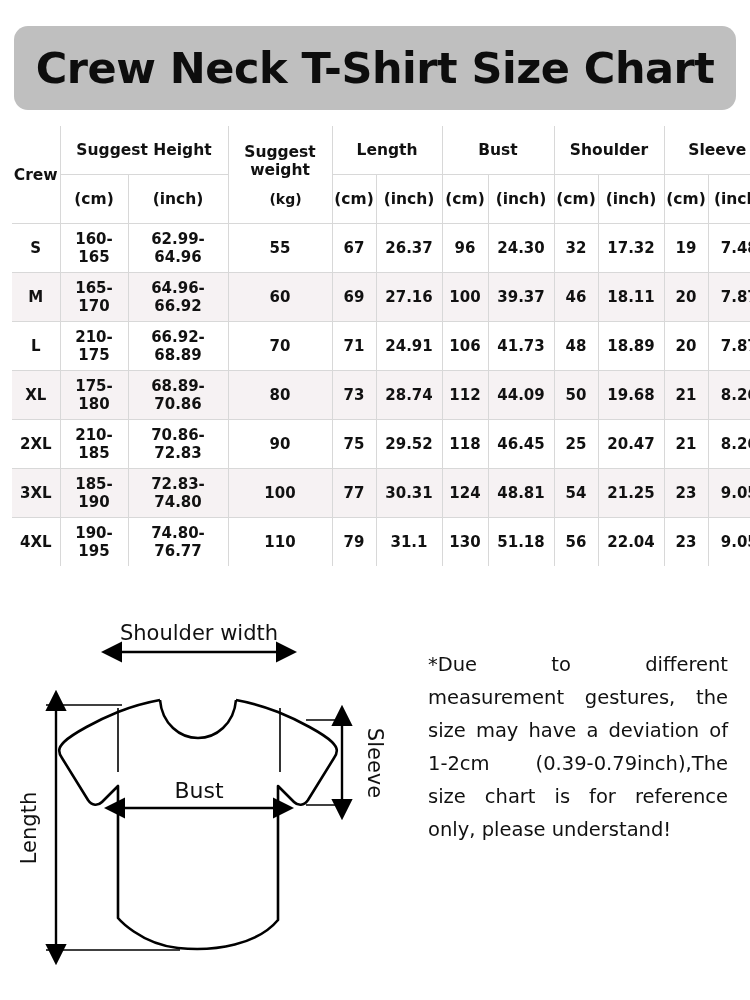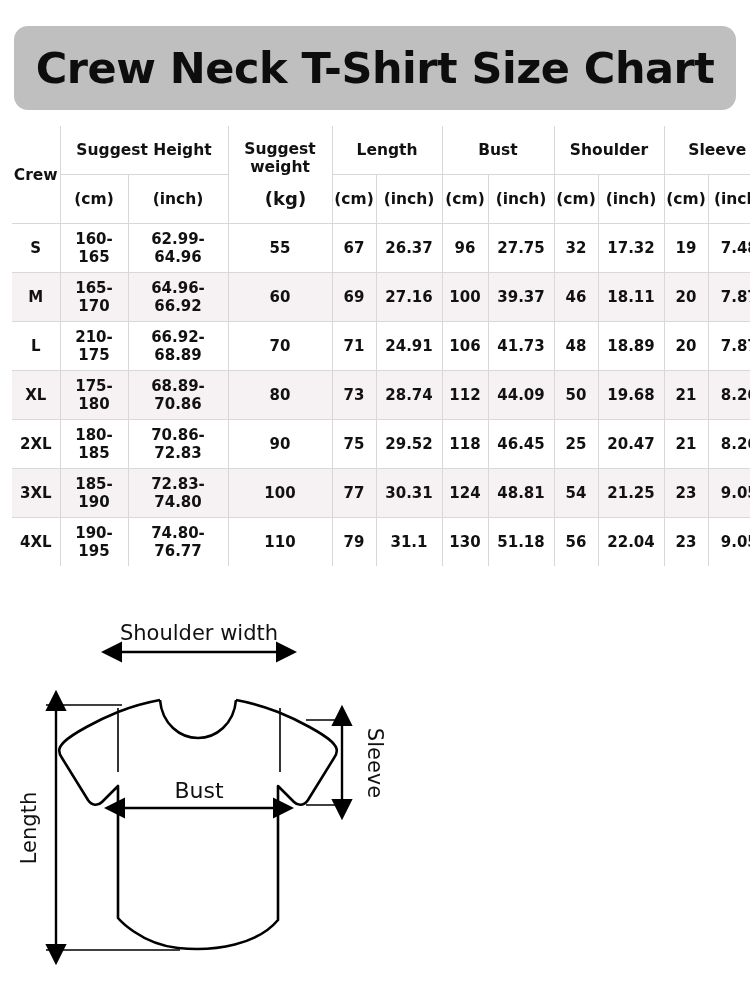--- a/index.html
+++ b/index.html
@@ -140,21 +140,21 @@
       <col class="col-sh-in">
       <col class="col-sl-cm">
       <col class="col-sl-in">
   </colgroup>
   <thead>
     <tr class="hdr-group">
       <th rowspan="2">Crew</th>
       <th colspan="2">Suggest Height</th>
       <th rowspan="2">
         <div>Suggest weight</div>
-        <div class="unit-kg" style="font-size:18px;margin-top:12px;padding-left:11px;">(kg)</div>
+        <div class="unit-kg" style="font-size:14px;margin-top:12px;padding-left:11px;">(kg)</div>
       </th>
       <th colspan="2">Length</th>
       <th colspan="2">Bust</th>
       <th colspan="2">Shoulder</th>
       <th colspan="2">Sleeve</th>
     </tr>
     <tr class="hdr-unit">
       <th>(cm)</th>
       <th class="unit-inch">(inch)</th>
       <th>(cm)</th>
@@ -169,21 +169,21 @@
   </thead>
   <tbody>
     <tr>
       <td>S</td>
       <td>160-165</td>
       <td class="val-inch">62.99-64.96</td>
       <td>55</td>
       <td>67</td>
       <td class="val-inch">26.37</td>
       <td>96</td>
-      <td class="val-inch">27.75</td>
+      <td class="val-inch">24.30</td>
       <td>32</td>
       <td class="val-inch">17.32</td>
       <td>19</td>
       <td class="val-inch">7.48</td>
     </tr>
     <tr class="row-alt">
       <td>M</td>
       <td>165-170</td>
       <td class="val-inch">64.96-66.92</td>
       <td>60</td>
@@ -219,21 +219,21 @@
       <td class="val-inch">28.74</td>
       <td>112</td>
       <td class="val-inch">44.09</td>
       <td>50</td>
       <td class="val-inch">19.68</td>
       <td>21</td>
       <td class="val-inch">8.26</td>
     </tr>
     <tr>
       <td>2XL</td>
-      <td>180-185</td>
+      <td>210-185</td>
       <td class="val-inch">70.86-72.83</td>
       <td>90</td>
       <td>75</td>
       <td class="val-inch">29.52</td>
       <td>118</td>
       <td class="val-inch">46.45</td>
       <td>25</td>
       <td class="val-inch">20.47</td>
       <td>21</td>
       <td class="val-inch">8.26</td>
@@ -322,13 +322,14 @@
     </g>
 
     <g>
       <line x1="36" y1="105" x2="112" y2="105" stroke="#000" stroke-width="1.6"></line>
       <line x1="36" y1="350" x2="170" y2="350" stroke="#000" stroke-width="1.6"></line>
       <line x1="46" y1="109" x2="46" y2="346" stroke="#000" stroke-width="2.4" marker-start="url(#arrL)" marker-end="url(#arrR)"></line>
       <text x="26" y="228" font-family="DejaVu Sans, sans-serif" font-size="21" fill="#111" text-anchor="middle" transform="rotate(-90 26 228)">Length</text>
     </g>
   </svg>
 
+  <div class="note">*Due to different measurement gestures, the size may have a deviation of 1-2cm (0.39-0.79inch),The size chart is for reference only, please understand!</div>
 </div>
 
 </body></html>

